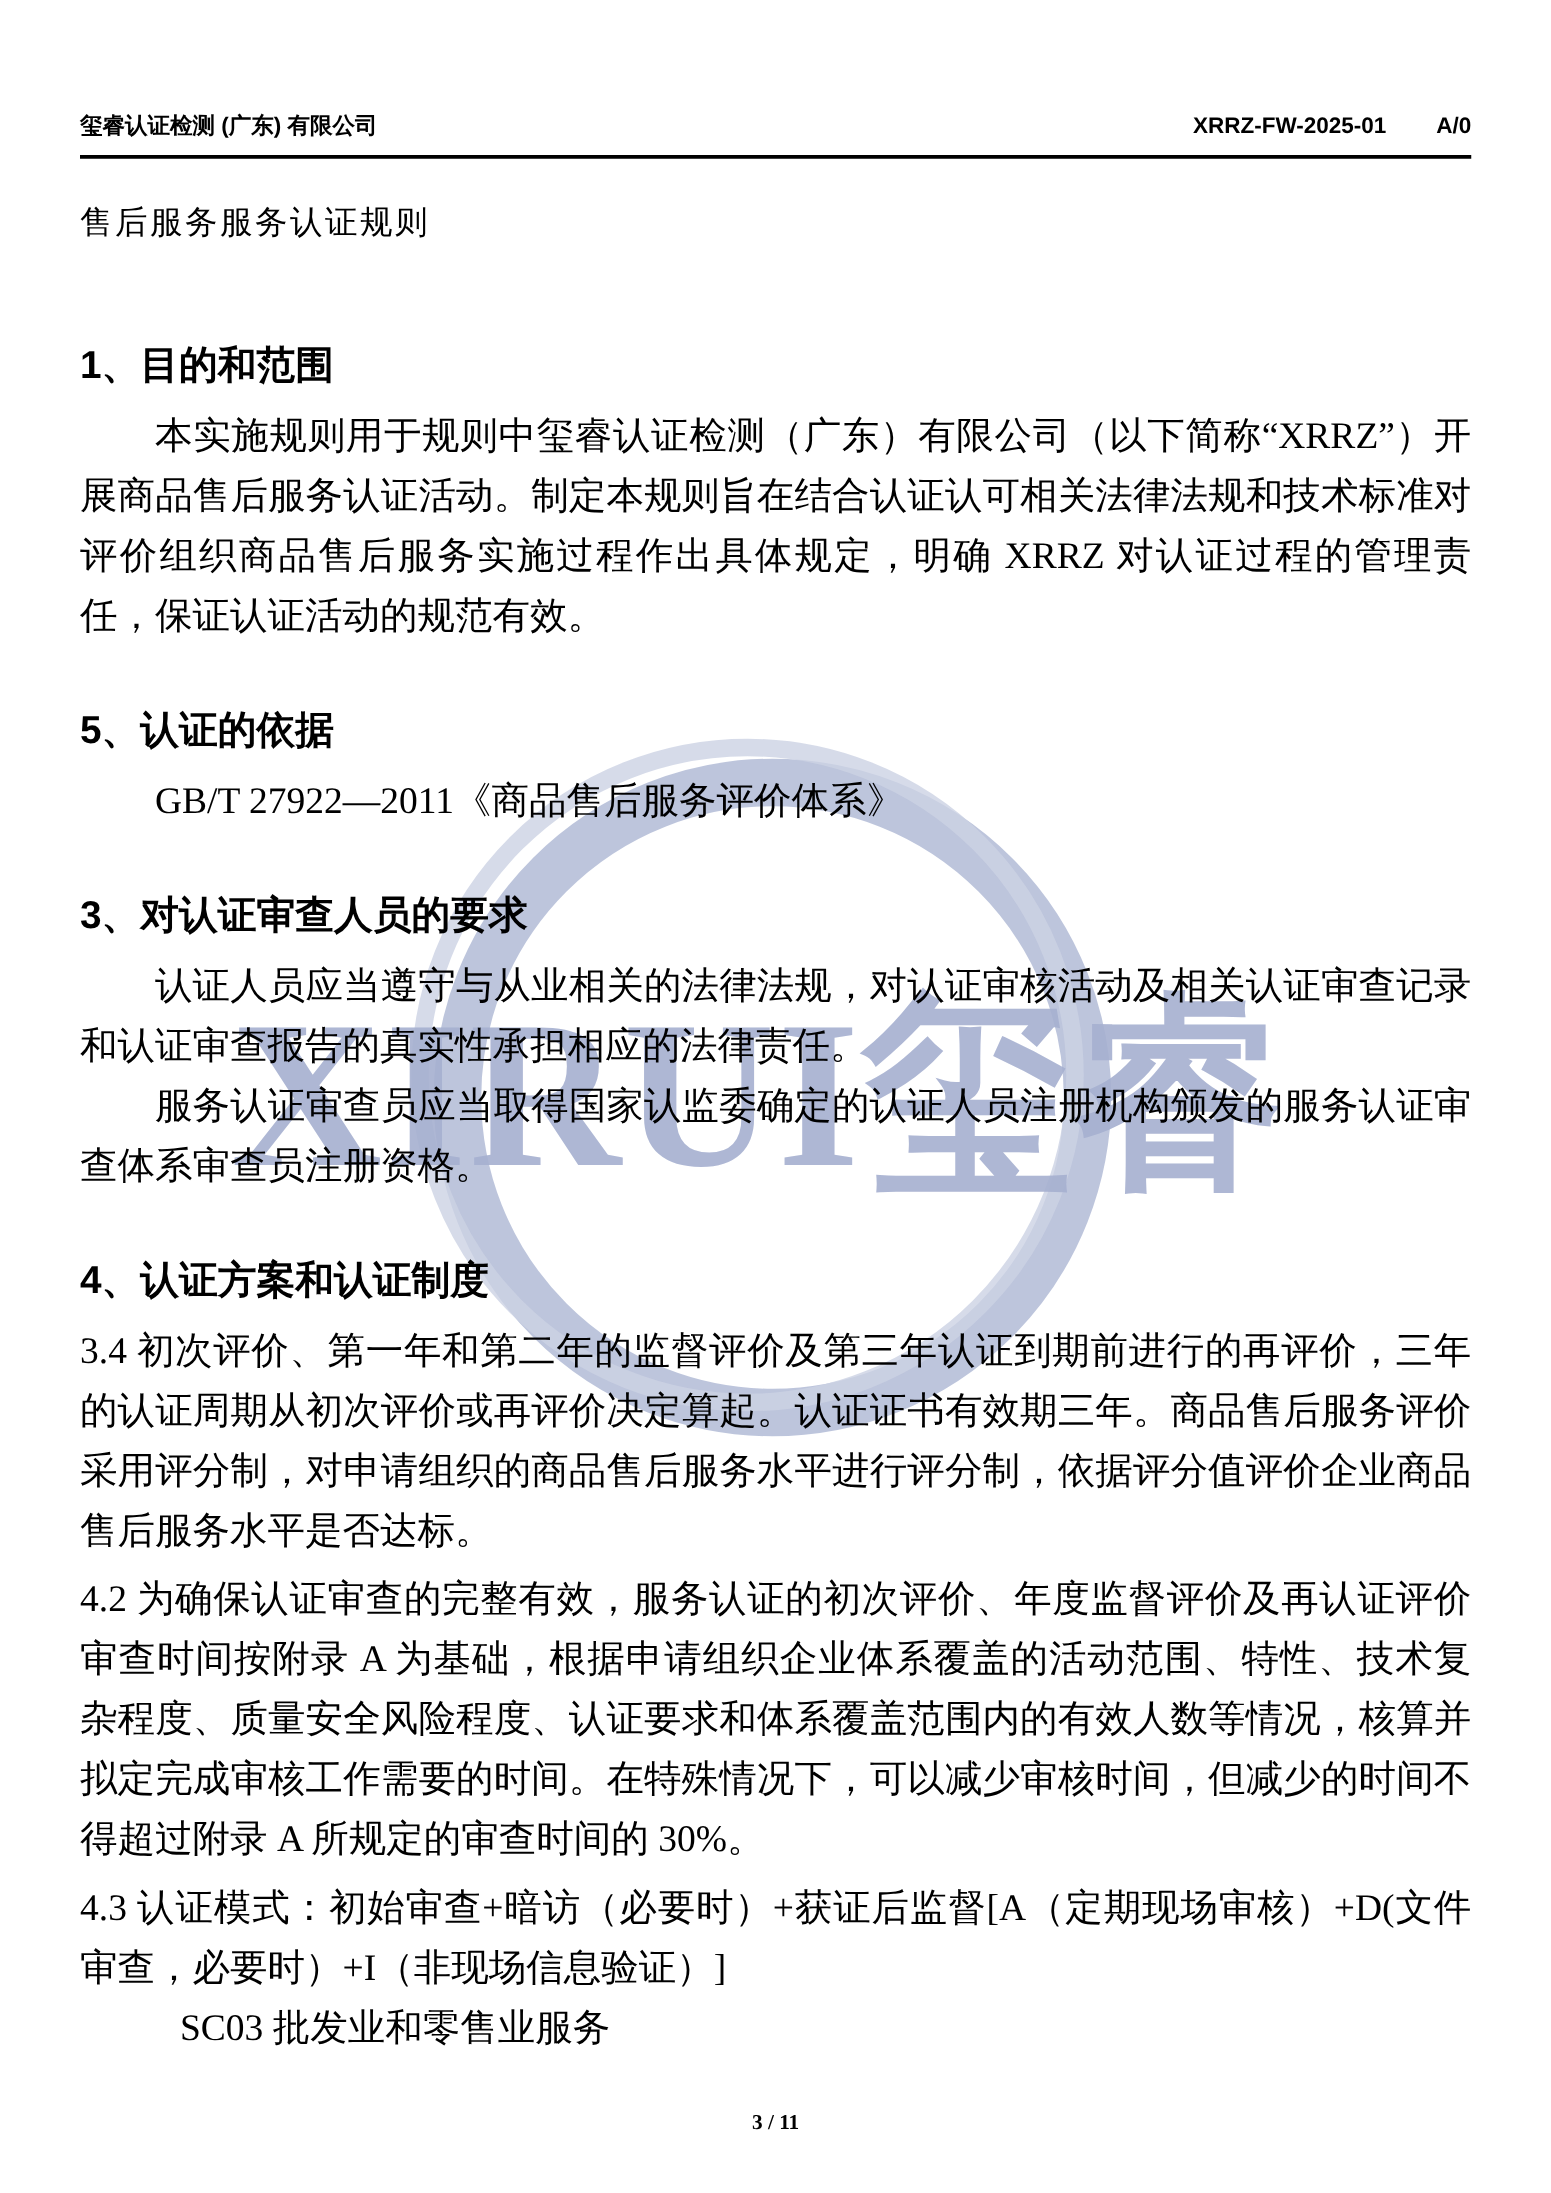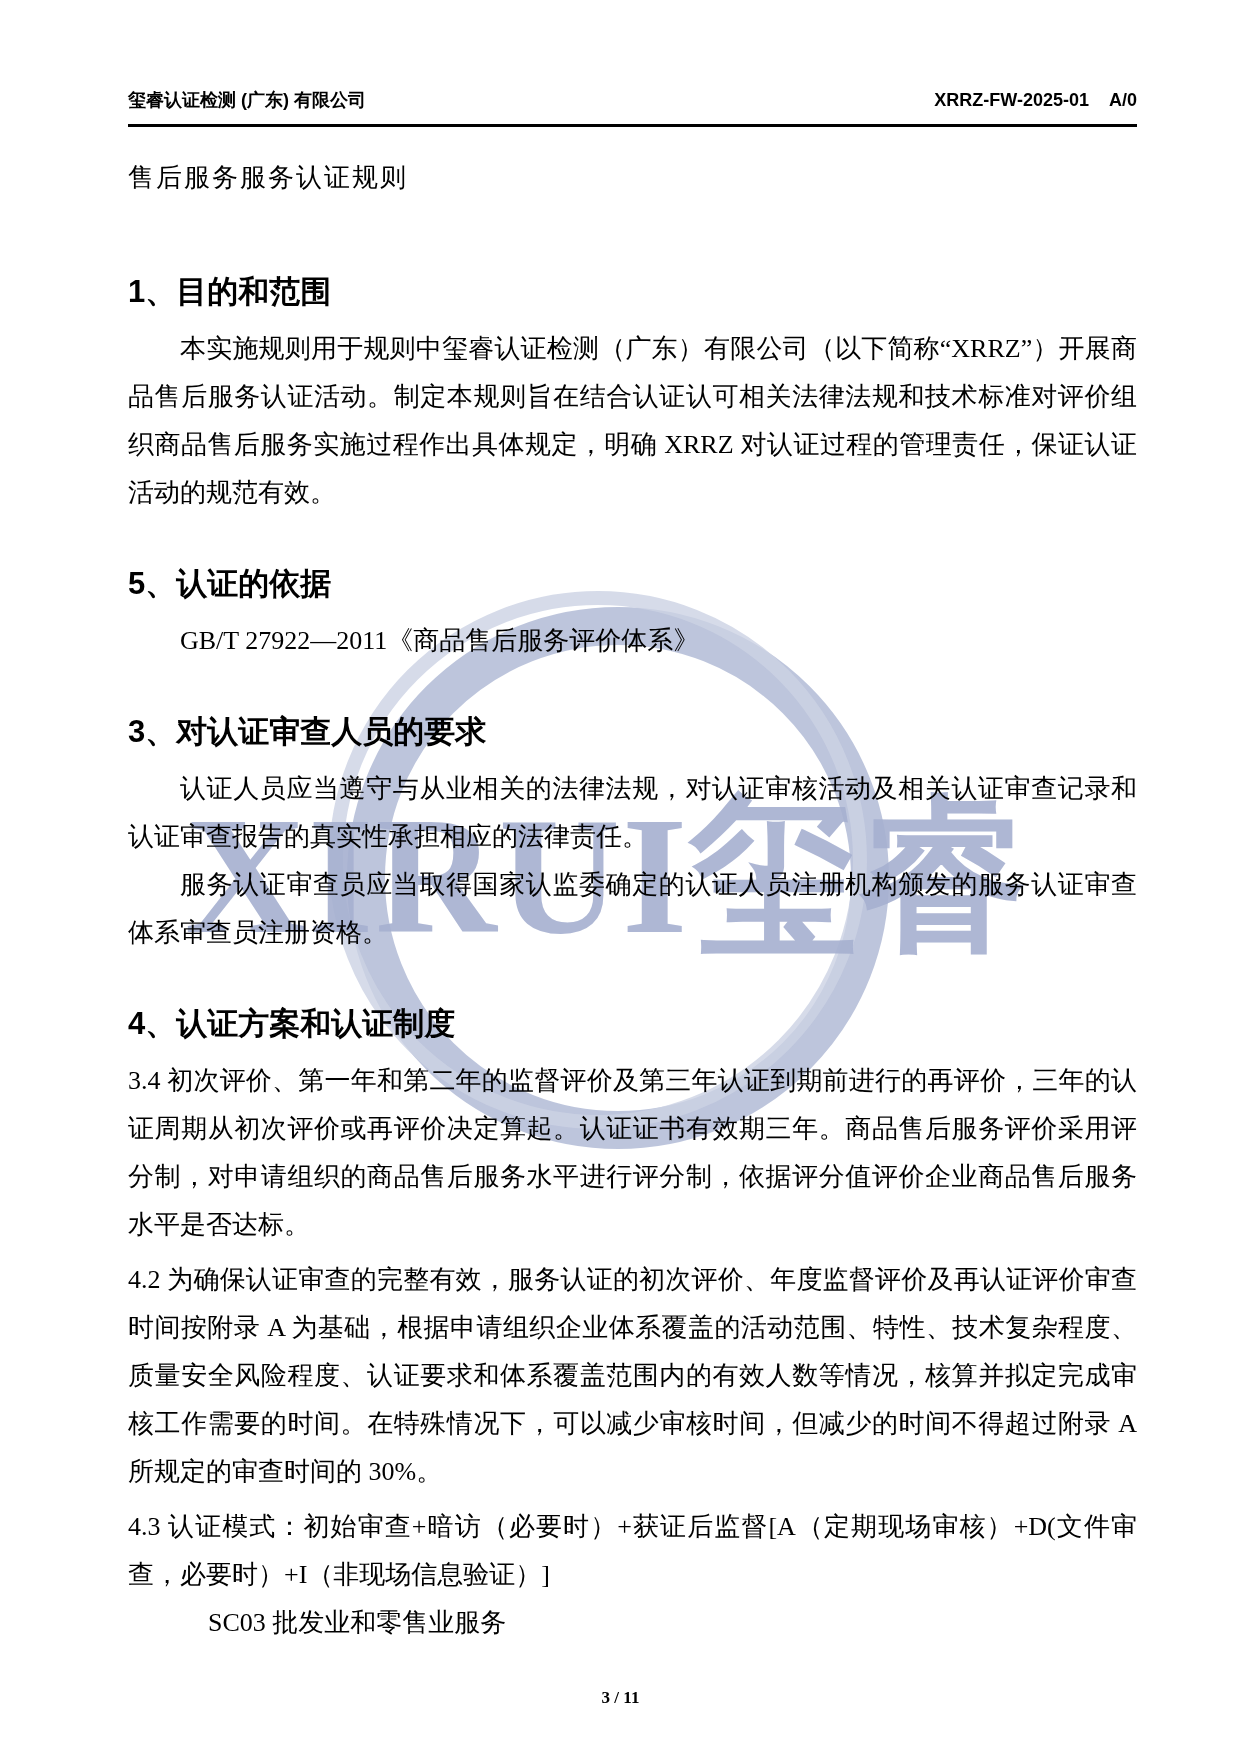--- a/index.html
+++ b/index.html
@@ -26,54 +26,53 @@
   .wm-text {
     font-family: "Liberation Serif", "DejaVu Serif", serif;
     font-weight: bold;
     font-size: 168px;
     letter-spacing: 2px;
   }
   
   .content {
     position: relative;
     z-index: 1;
-    padding: 0 104px;
-    margin-left: 24px;
+    padding: 0 64px;
   }
   .doc-header {
     margin-top: 88px;
     display: flex;
     justify-content: space-between;
     align-items: flex-end;
     font-family: "Liberation Sans", "DejaVu Sans", sans-serif;
     font-weight: bold;
     font-size: 18px;
     line-height: 24px;
     border-bottom: 3px solid #000000;
     padding-bottom: 12px;
   }
-  .doc-header .right { display: flex; gap: 20px; }
+  .doc-header .right { display: flex; gap: 40px; }
   h1.doc-title {
     margin-top: 26px;
     font-family: "Liberation Serif", "DejaVu Serif", serif;
     font-weight: normal;
     font-size: 26px;
     line-height: 50px;
     letter-spacing: 2px;
   }
   h2.sec-heading {
     margin: 50px 0 16px 0;
     font-family: "Liberation Sans", "DejaVu Sans", sans-serif;
     font-weight: bold;
     font-size: 31px;
     line-height: 34px;
   }
   h2.first { margin-top: 72px; }
   .content p {
-    font-size: 26px;
+    font-size: 30px;
     line-height: 48px;
     text-align: justify;
     margin: 0;
   }
   .content p.gap { margin-top: 7px; }
   .content p.indent { text-indent: 2em; }
   .content p.indent-wide { margin-left: 80px; text-align: left; }
   .doc-footer {
     position: absolute;
     left: 0;

